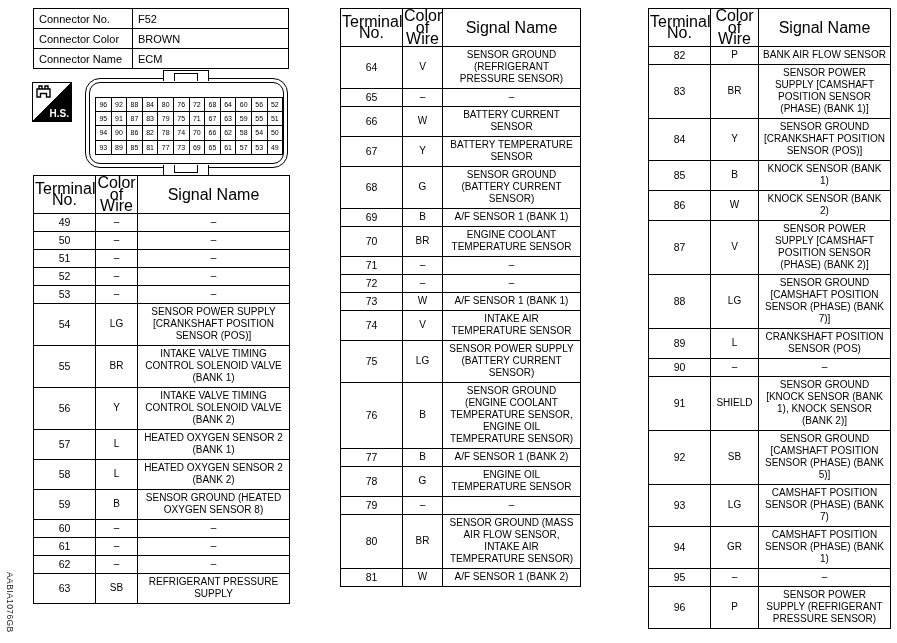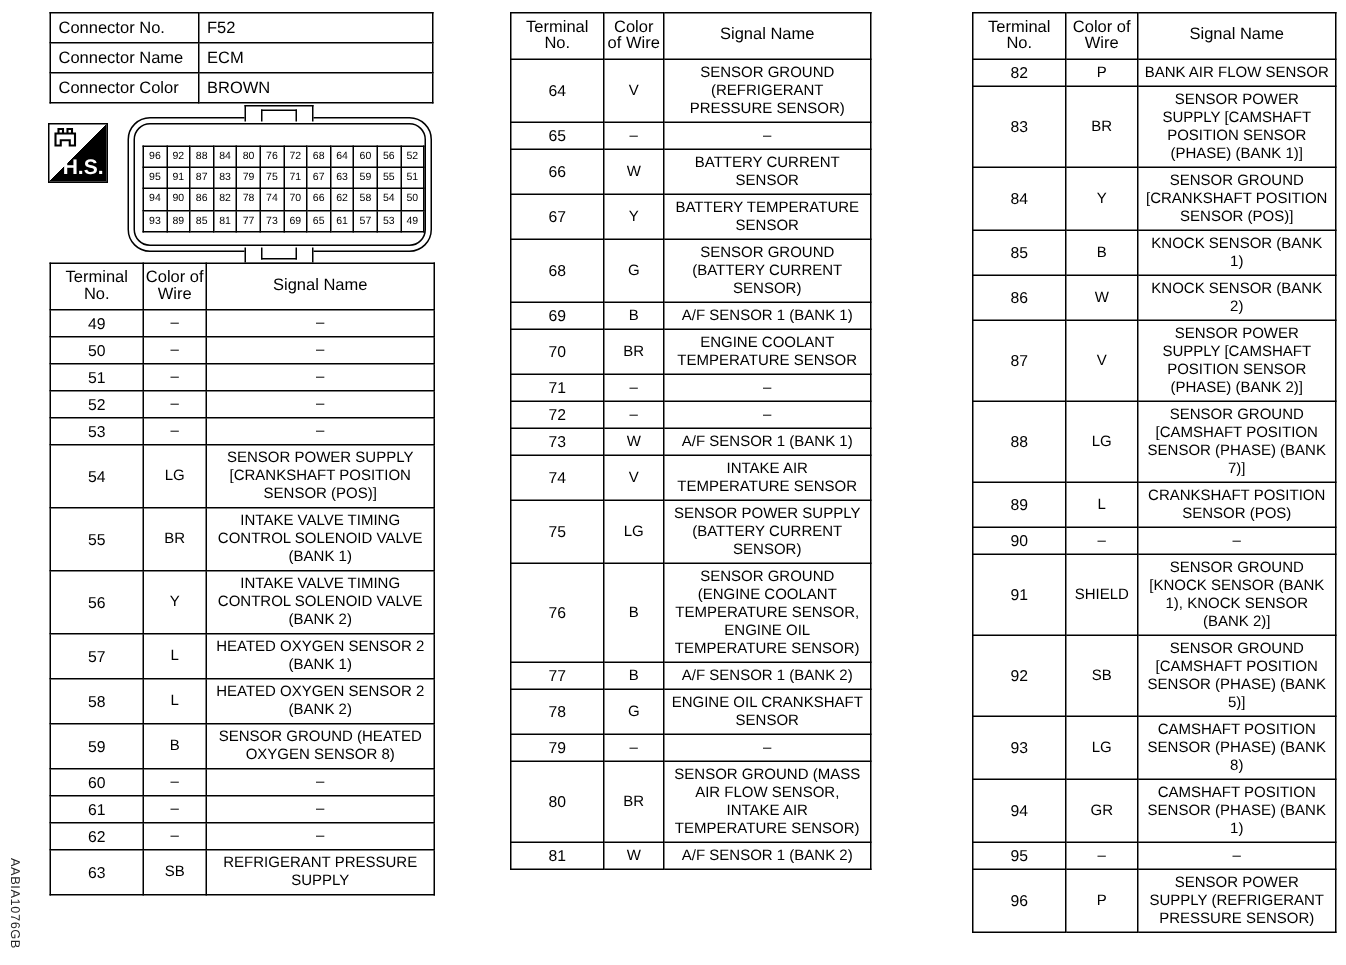--- a/index.html
+++ b/index.html
@@ -2,36 +2,36 @@
 <html><head>
 <meta charset="utf-8">
 <style>
   html,body{margin:0;padding:0;background:#fff;}
   .page{position:relative;width:897px;height:643px;background:#fff;overflow:hidden;
         font-family:"Liberation Sans",sans-serif;color:#000;}
 
   
   table.tbl{border-collapse:collapse;table-layout:fixed;background:#fff;border:1.5px solid #000;}
   .tbl th,.tbl td{border:1px solid #000;vertical-align:middle;}
-  .tbl th{font-weight:normal;font-size:11px;line-height:11.5px;height:28px;text-align:center;padding:1px;}
+  .tbl th{font-weight:normal;font-size:16px;line-height:11.5px;height:28px;text-align:center;padding:1px;}
   .tbl td{font-size:10px;line-height:12px;padding:2.5px 2px;text-align:center;}
   .tbl td.c-term{font-size:10.5px;height:12px;}
   .tbl td.c-color{font-size:10px;}
   .tbl td.c-signal{padding:2.5px 4px;}
 
   
   .info-table{position:absolute;left:33px;top:8px;width:256px;border-collapse:collapse;
               table-layout:fixed;border:1.5px solid #000;}
   .info-table td{border:1px solid #000;font-size:11px;height:19px;padding:0 0 0 5px;vertical-align:middle;}
   .info-table td.lab{width:93px;}
 
   
   .hs-badge{position:absolute;left:32px;top:82px;width:38px;height:38px;border:1px solid #000;
             background:linear-gradient(to bottom right,#fff 49.3%,#000 49.8%);}
-  .hs-badge .hs-text{position:absolute;right:2px;bottom:2px;color:#fff;font-weight:bold;font-size:14px;}
+  .hs-badge .hs-text{position:absolute;right:2px;bottom:2px;color:#fff;font-weight:bold;font-size:10px;}
   .hs-badge svg{position:absolute;left:2px;top:2px;}
 
   
   .connector{position:absolute;left:85px;top:70px;width:203px;height:106px;}
   .conn-body{position:absolute;left:0;top:8px;width:203px;height:90px;border:1.5px solid #000;
              border-radius:15px;background:#fff;box-sizing:border-box;}
   .conn-inner{position:absolute;left:3px;top:3px;right:3px;bottom:3px;border:1px solid #000;
               border-radius:11px;}
   .tab{position:absolute;background:#fff;box-sizing:border-box;}
   .tab-top-outer{left:78px;top:0;width:46px;height:11px;border:1.5px solid #000;border-bottom:none;}
@@ -59,26 +59,26 @@
 
 <div class="page">
 
   <table class="info-table">
     <tbody>
         <tr>
       <td class="lab">Connector No.</td>
       <td>F52</td>
     </tr>
     <tr>
+      <td class="lab">Connector Color</td>
+      <td>BROWN</td>
+    </tr>
+    <tr>
       <td class="lab">Connector Name</td>
       <td>ECM</td>
-    </tr>
-    <tr>
-      <td class="lab">Connector Color</td>
-      <td>BROWN</td>
     </tr>
   </tbody>
     </table>
 
   <div class="hs-badge">
     <svg width="17" height="14" viewBox="0 0 17 14">
       <path d="M4 4 V1 h3 v3 M10 4 V1 h3 v3 M2 4 h13 v8 h-3.5 V8.5 h-6 V12 H2 z" fill="none" stroke="#000" stroke-width="1.4"></path>
     </svg>
     <span class="hs-text">H.S.</span>
   </div>
@@ -324,21 +324,21 @@
           <td class="c-signal">SENSOR GROUND (ENGINE COOLANT TEMPERATURE SENSOR, ENGINE OIL TEMPERATURE SENSOR)</td>
         </tr>
         <tr>
           <td class="c-term">77</td>
           <td class="c-color">B</td>
           <td class="c-signal">A/F SENSOR 1 (BANK 2)</td>
         </tr>
         <tr>
           <td class="c-term">78</td>
           <td class="c-color">G</td>
-          <td class="c-signal">ENGINE OIL CRANKSHAFT SENSOR</td>
+          <td class="c-signal">ENGINE OIL TEMPERATURE SENSOR</td>
         </tr>
         <tr>
           <td class="c-term">79</td>
           <td class="c-color">–</td>
           <td class="c-signal">–</td>
         </tr>
         <tr>
           <td class="c-term">80</td>
           <td class="c-color">BR</td>
           <td class="c-signal">SENSOR GROUND (MASS AIR FLOW SENSOR, INTAKE AIR TEMPERATURE SENSOR)</td>
@@ -415,21 +415,21 @@
           <td class="c-signal">SENSOR GROUND [KNOCK SENSOR (BANK 1), KNOCK SENSOR (BANK 2)]</td>
         </tr>
         <tr>
           <td class="c-term">92</td>
           <td class="c-color">SB</td>
           <td class="c-signal">SENSOR GROUND [CAMSHAFT POSITION SENSOR (PHASE) (BANK 5)]</td>
         </tr>
         <tr>
           <td class="c-term">93</td>
           <td class="c-color">LG</td>
-          <td class="c-signal">CAMSHAFT POSITION SENSOR (PHASE) (BANK 8)</td>
+          <td class="c-signal">CAMSHAFT POSITION SENSOR (PHASE) (BANK 7)</td>
         </tr>
         <tr>
           <td class="c-term">94</td>
           <td class="c-color">GR</td>
           <td class="c-signal">CAMSHAFT POSITION SENSOR (PHASE) (BANK 1)</td>
         </tr>
         <tr>
           <td class="c-term">95</td>
           <td class="c-color">–</td>
           <td class="c-signal">–</td>

